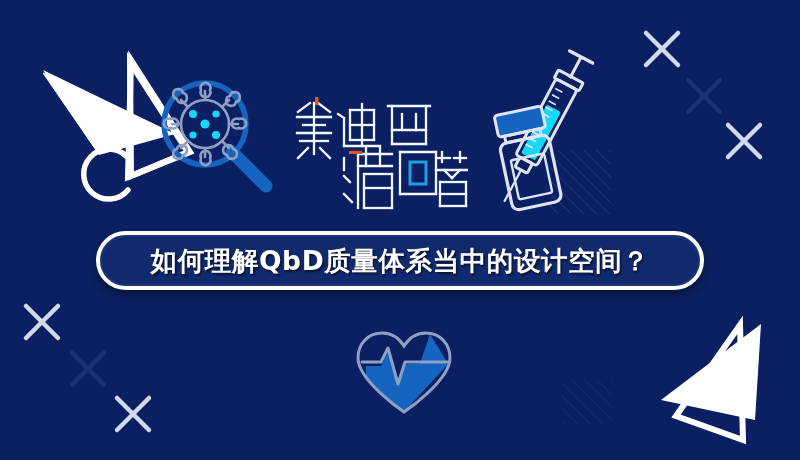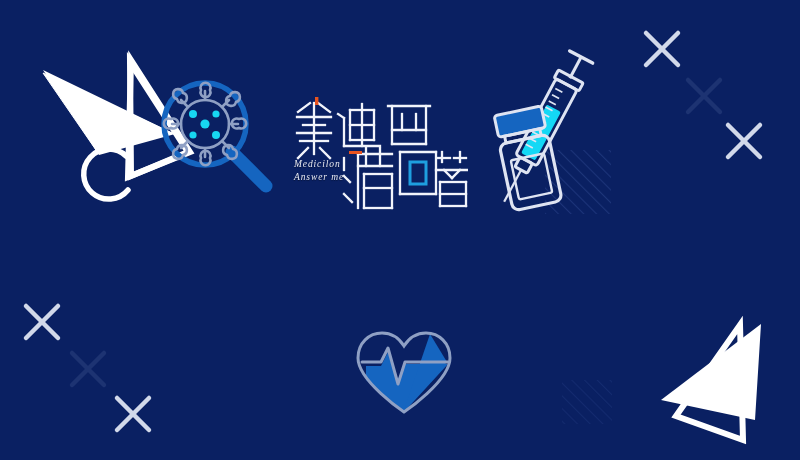--- a/index.html
+++ b/index.html
@@ -301,20 +301,19 @@
           <line x1="172" y1="74" x2="164" y2="82"></line>
           <line x1="152" y1="86" x2="178" y2="86"></line>
           <line x1="152" y1="86" x2="152" y2="110"></line>
           <line x1="178" y1="86" x2="178" y2="110"></line>
           <line x1="152" y1="98" x2="178" y2="98"></line>
           <line x1="152" y1="110" x2="178" y2="110"></line>
         </g>
       </g>
     </svg>
 
-    <div id="brand-latin">
-      <div>Medicilon</div>
-      <div>Answer me</div>
-    </div>
   </div>
 
+  <div id="title-pill" style="border-color: rgb(255, 255, 255); background: rgb(17, 42, 110);">
+    <span id="title-text" style="color: rgb(255, 255, 255);">如何理解QbD质量体系当中的设计空间？</span>
+  </div>
 
 </div>
 
 </body></html>

